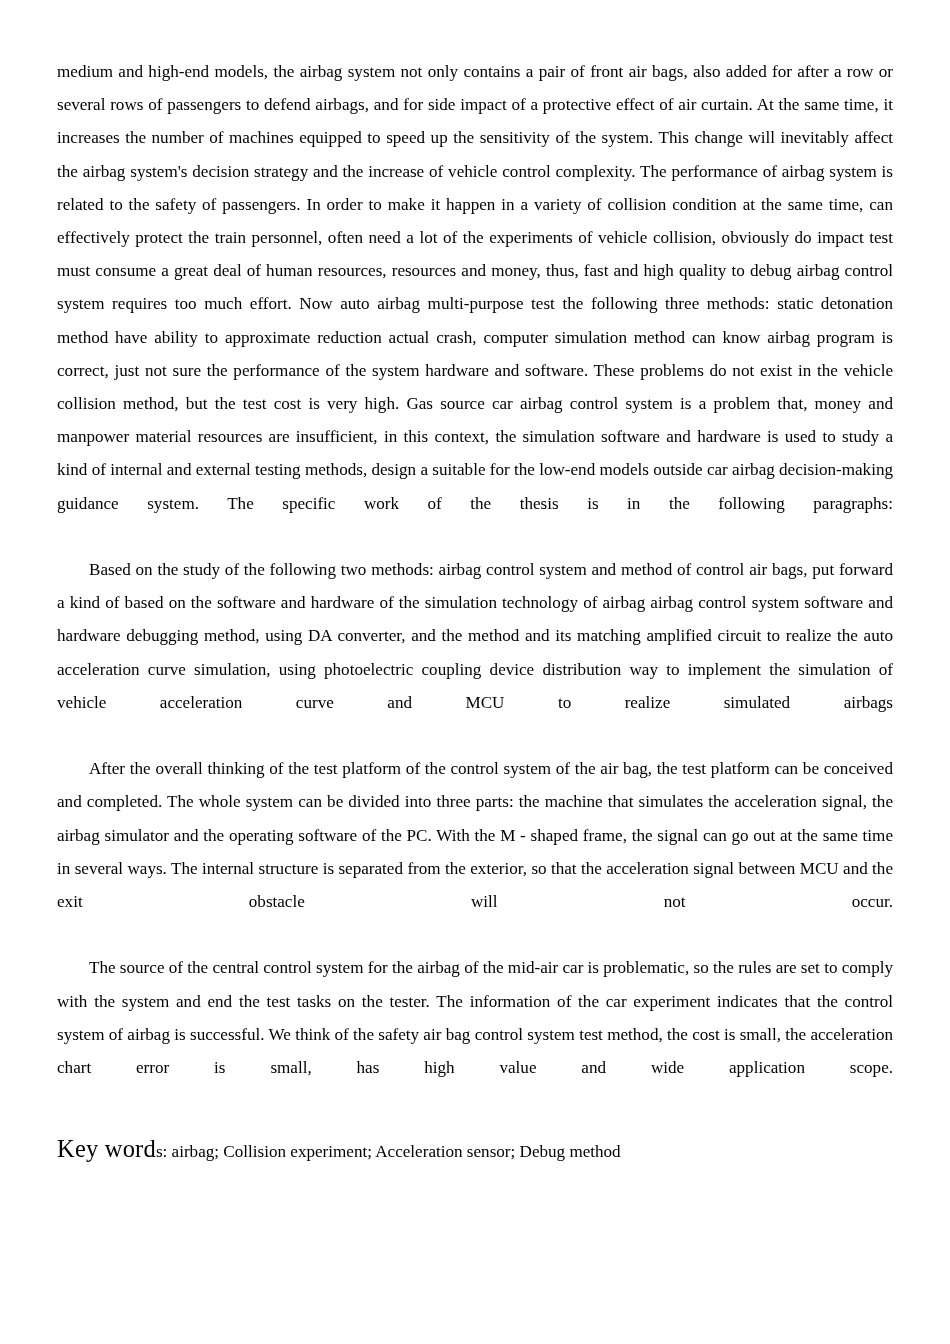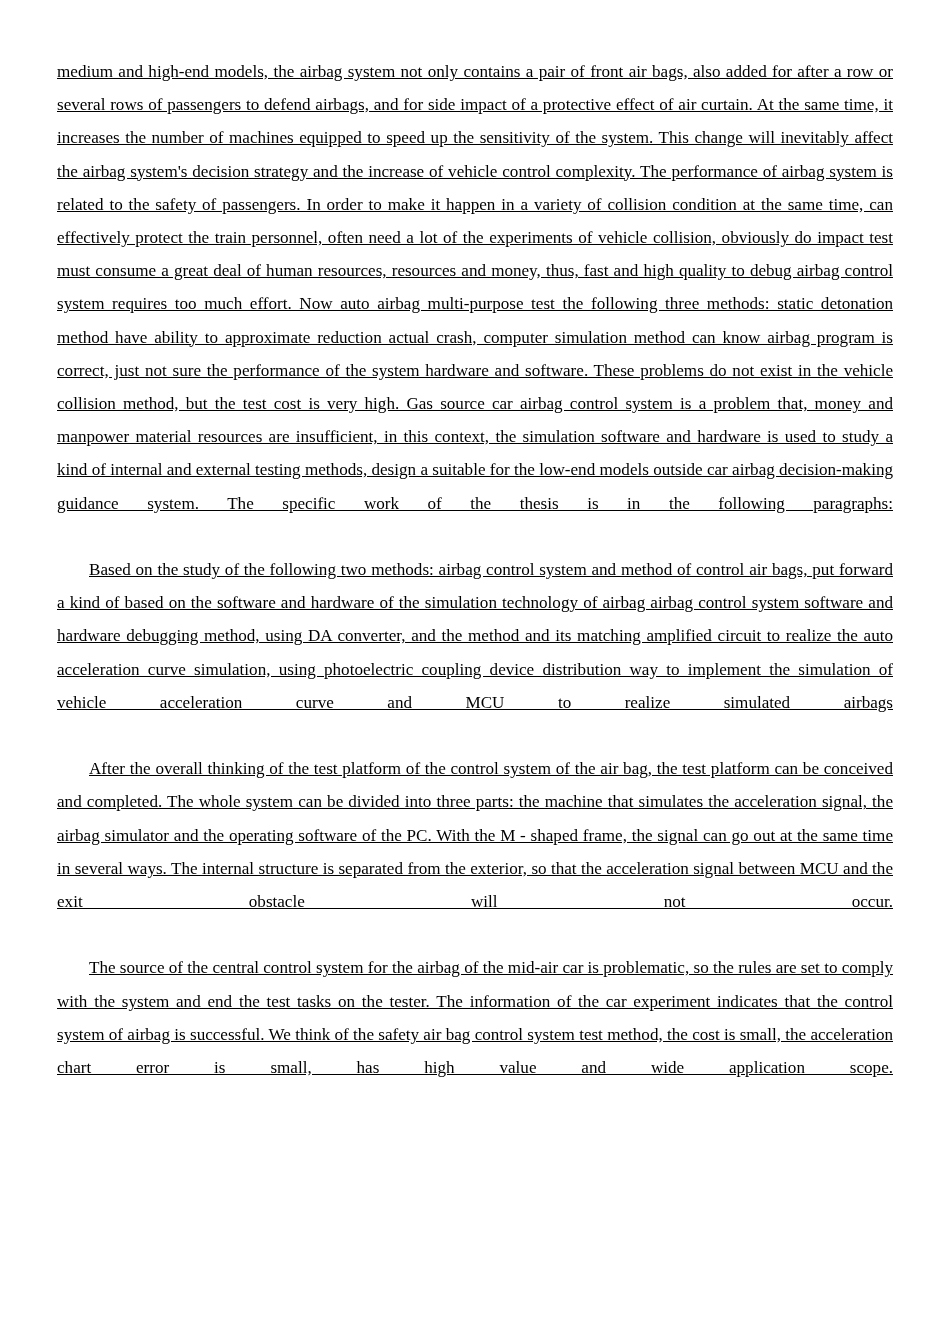--- a/index.html
+++ b/index.html
@@ -29,21 +29,20 @@
   }
   p.para {
     margin: 0;
     padding: 0;
     font-size: 17.1px;
     line-height: 33.2px;
     text-align: justify;
     text-justify: inter-word;
     color: #000000;
     hyphens: none;
-    text-decoration: underline;
     -webkit-hyphens: none;
   }
   p.para.indent {
     text-indent: 32px;
   }
   
   p.para:after {
     content: "";
     display: inline-block;
     width: 100%;
@@ -77,15 +76,18 @@
 
 
     <p class="para indent">Based on the study of the following two methods: airbag control system and method of control air bags, put forward a kind of based on the software and hardware of the simulation technology of airbag airbag control system software and hardware debugging method, using DA converter, and the method and its matching amplified circuit to realize the auto acceleration curve simulation, using photoelectric coupling device distribution way to implement the simulation of vehicle acceleration curve and MCU to realize simulated airbags</p>
 
     <p class="para indent">After the overall thinking of the test platform of the control system of the air bag, the test platform can be conceived and completed. The whole system can be divided into three parts: the machine that simulates the acceleration signal, the airbag simulator and the operating software of the PC. With the M - shaped frame, the signal can go out at the same time in several ways. The internal structure is separated from the exterior, so that the acceleration signal between MCU and the exit obstacle will not occur.</p>
 
     <p class="para indent">The source of the central control system for the airbag of the mid-air car is problematic, so the rules are set to comply with the system and end the test tasks on the tester. The information of the car experiment indicates that the control system of airbag is successful. We think of the safety air bag control system test method, the cost is small, the acceleration chart error is small, has high value and wide application scope.</p>
 
     <div class="spacer-keywords"></div>
 
+    <div class="keywords-line">
+      <span class="kw-head">Key word</span><span class="kw-tail">s: </span><span class="kw-tail">airbag; Collision experiment; Acceleration sensor; Debug method</span>
+    </div>
 
   </div>
 </div>
 
 </body></html>

